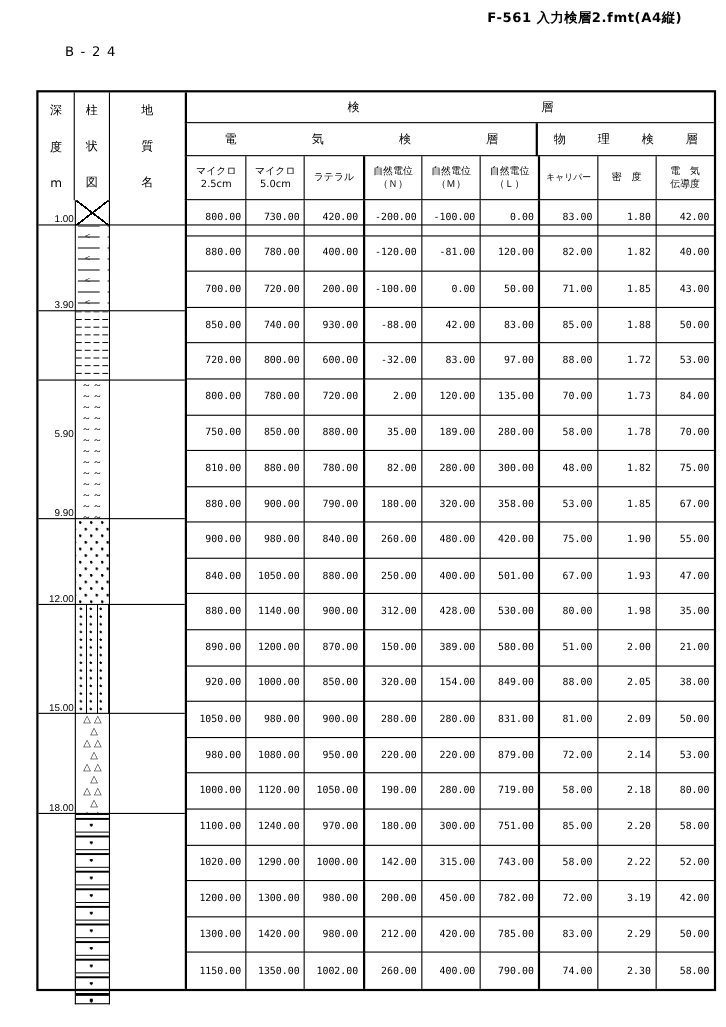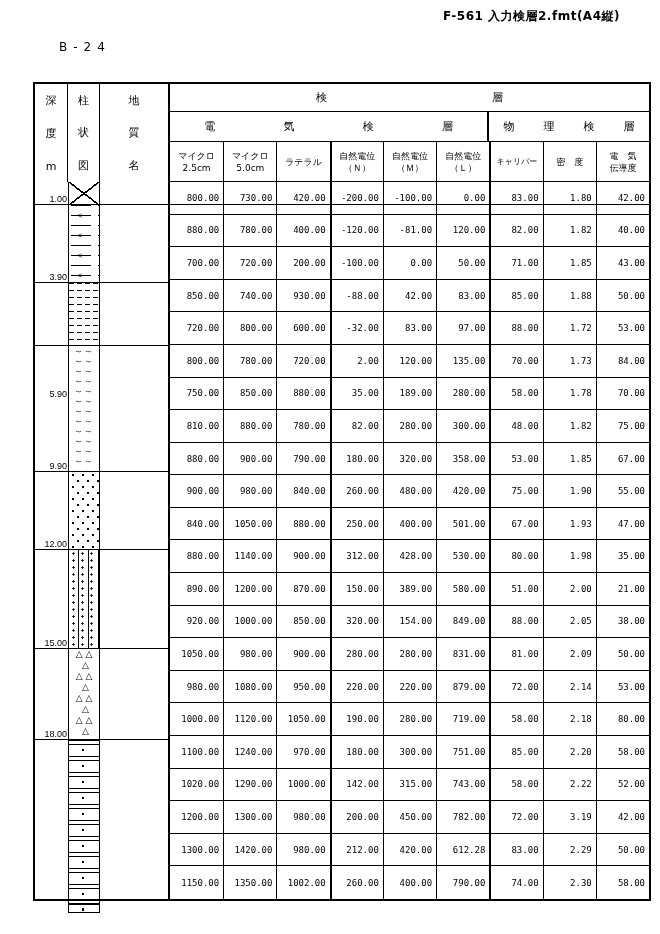--- a/index.html
+++ b/index.html
@@ -742,21 +742,21 @@
         <div class="cell">
           <span class="num">980.00</span>
         </div>
         <div class="cell thickL">
           <span class="num">212.00</span>
         </div>
         <div class="cell">
           <span class="num">420.00</span>
         </div>
         <div class="cell">
-          <span class="num">612.28</span>
+          <span class="num">785.00</span>
         </div>
         <div class="cell thickL">
           <span class="num">83.00</span>
         </div>
         <div class="cell">
           <span class="num">2.29</span>
         </div>
         <div class="cell">
           <span class="num">50.00</span>
         </div>

